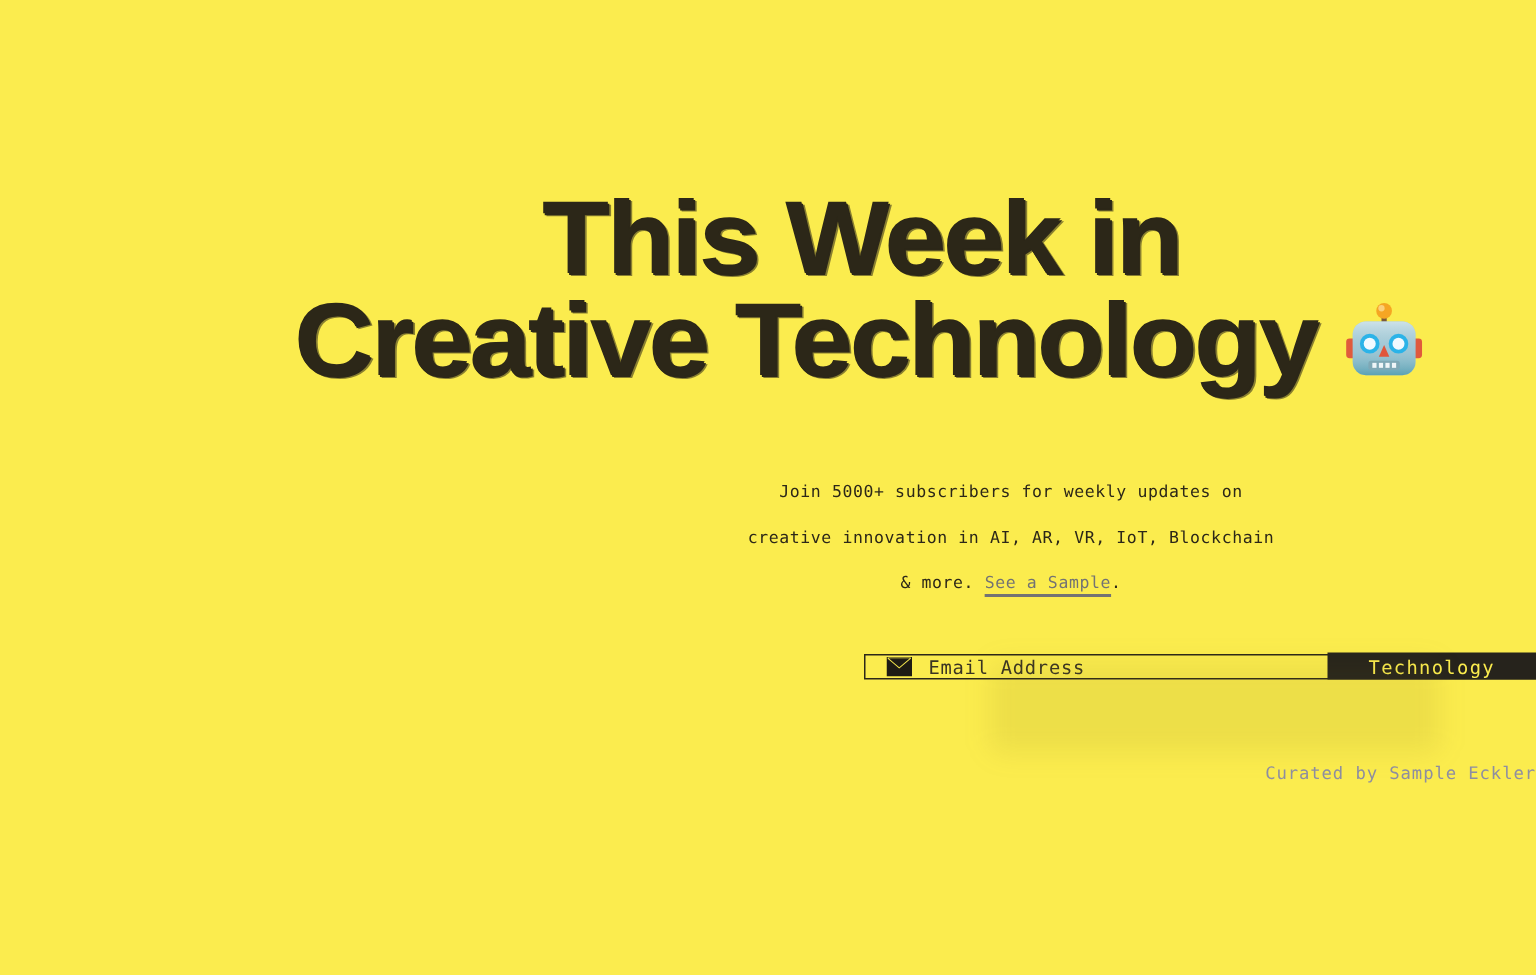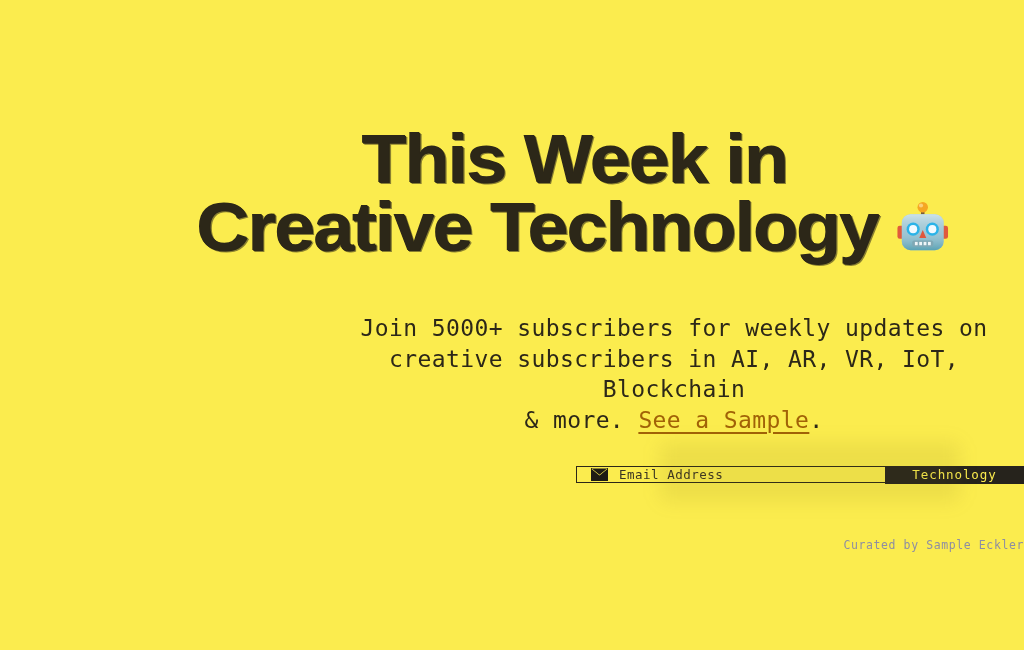--- a/index.html
+++ b/index.html
@@ -71,26 +71,26 @@
   }
   .robot-emoji svg { display: block; width: 56px; height: 56px; }
 
   
   .subtitle {
     margin-top: 55px;
     width: 700px;
     text-align: center;
     color: #2C2718;
     font-family: "DejaVu Sans Mono", "Liberation Mono", monospace;
-    font-size: 23px;
+    font-size: 11px;
     line-height: 30.5px;
     letter-spacing: 0.4px;
   }
   .sample-link {
-    color: #a16207;
+    color: #737373;
     text-decoration-thickness: 1.5px;
     text-underline-offset: 4px;
     cursor: pointer;
   }
 
   
   .signup-form {
     margin-top: 31px;
     width: 448px;
     height: 45px;
@@ -190,21 +190,21 @@
           <rect x="23" y="45.6" width="3.2" height="3.8" fill="#F0F6F8"></rect>
           <rect x="28" y="45.6" width="3.2" height="3.8" fill="#F0F6F8"></rect>
           <rect x="33" y="45.6" width="3.2" height="3.8" fill="#F0F6F8"></rect>
           <rect x="38" y="45.6" width="3.2" height="3.8" fill="#F0F6F8"></rect>
         </svg></span>
     </span>
   </h1>
 
   <p class="subtitle">
     <span>Join 5000+ subscribers for weekly updates on</span><br>
-    <span>creative subscribers in AI, AR, VR, IoT, Blockchain</span><br>
+    <span>creative innovation in AI, AR, VR, IoT, Blockchain</span><br>
     <span>&amp; more. </span><a class="sample-link" href="#">See a Sample</a><span>.</span>
   </p>
 
   <form class="signup-form">
     <div class="email-field-wrap">
       <span class="envelope-icon">
         <svg viewBox="0 0 17 13" xmlns="http://www.w3.org/2000/svg">
           <path d="M0 0 H17 V13 H0 Z" fill="#1E1B14"></path>
           <path d="M0.8 1.2 L8.5 7.6 L16.2 1.2 L16.2 0.4 L0.8 0.4 Z" fill="#FBEC4E"></path>
           <path d="M1.4 0.9 L8.5 6.8 L15.6 0.9 Z" fill="#1E1B14"></path>

